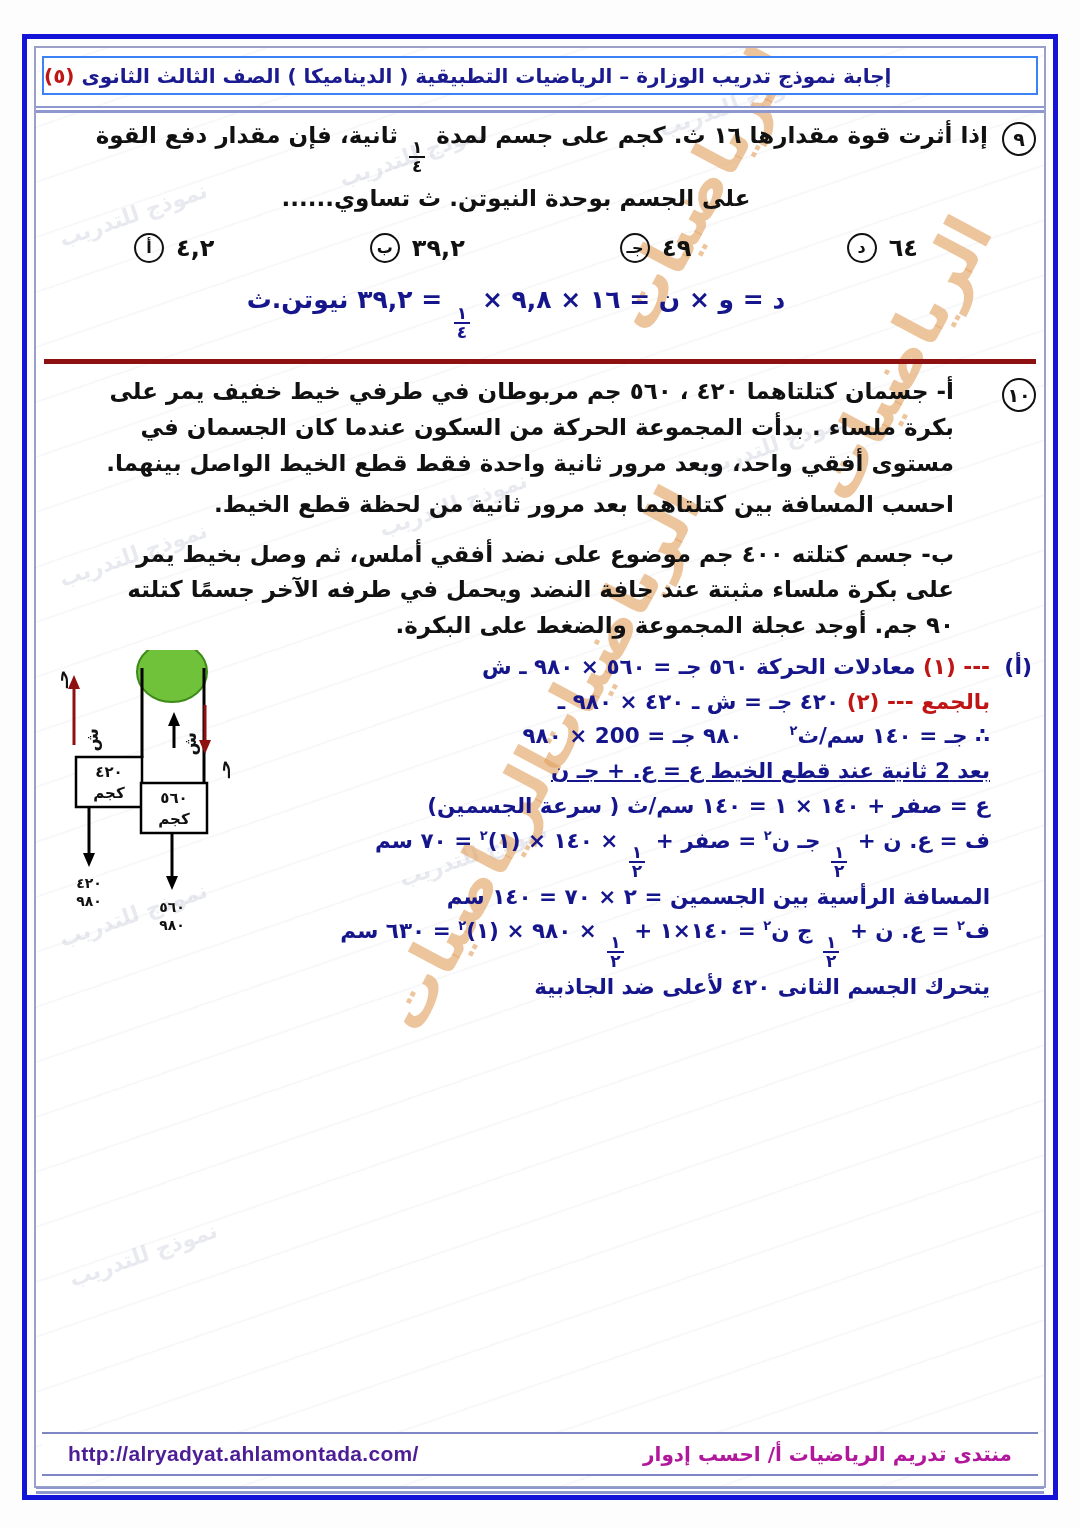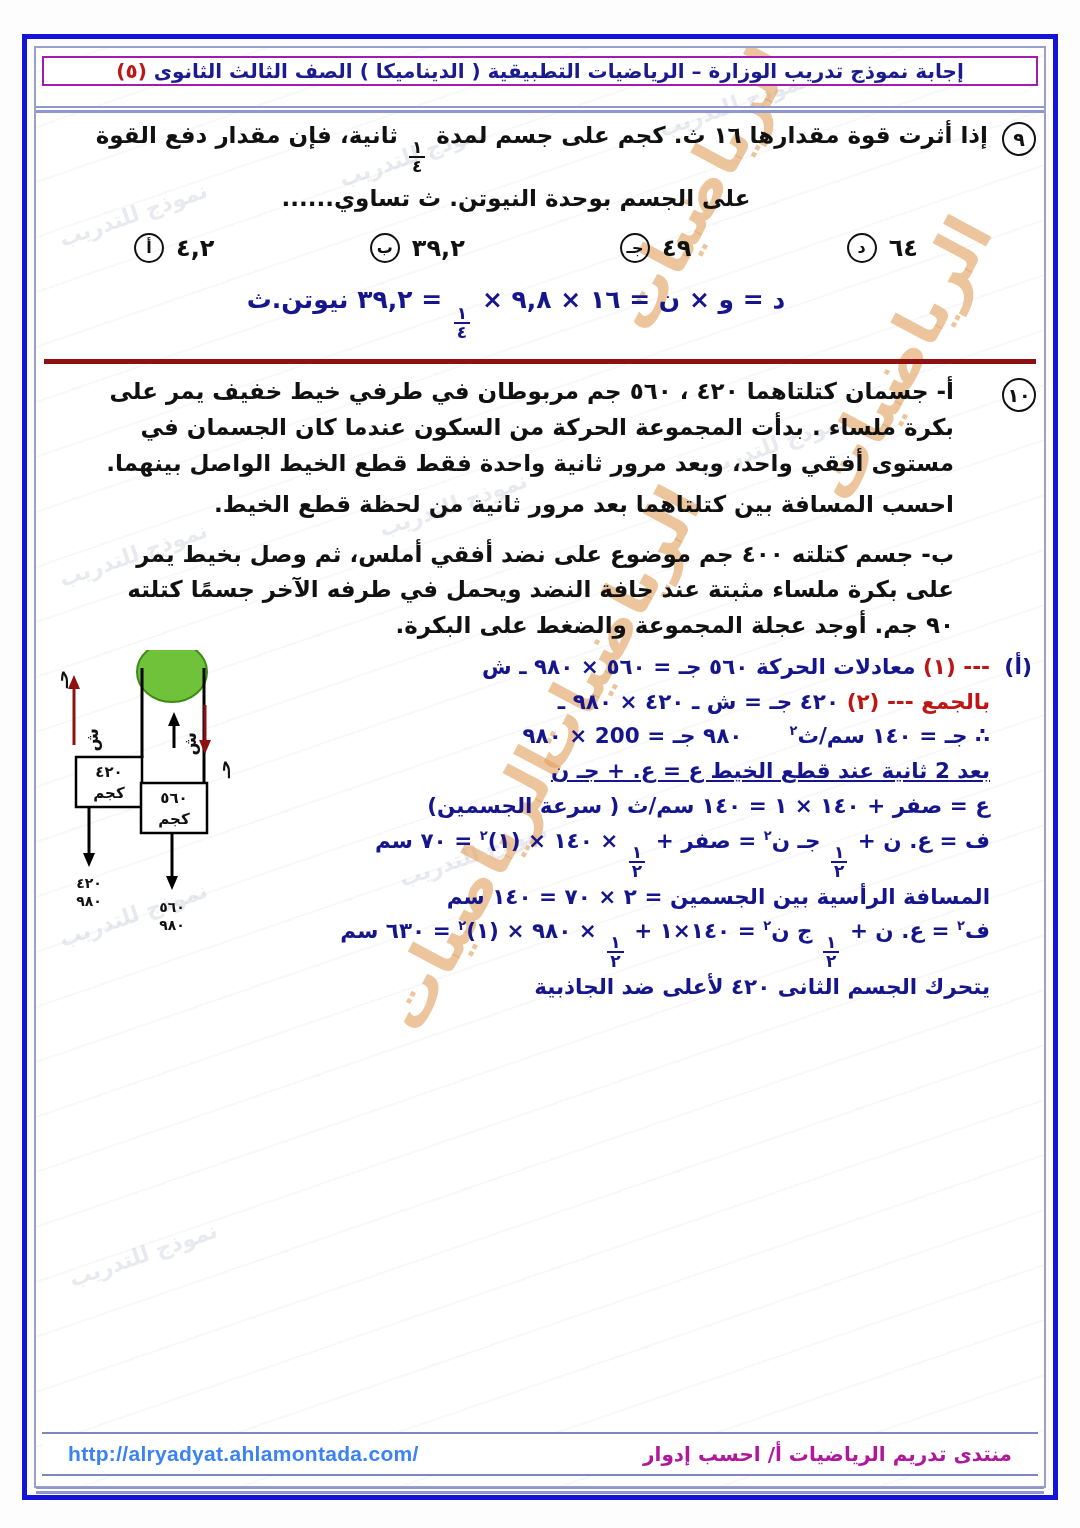--- a/index.html
+++ b/index.html
@@ -41,24 +41,24 @@
   .wm-brush{
     position:absolute;pointer-events:none;
     color:rgba(226,162,97,.62);
     font-size:64px;font-weight:bold;white-space:nowrap;
     transform:rotate(-62deg);transform-origin:left top;
     letter-spacing:4px;
   }
 
   
   .header-band{
-    position:absolute;left:42px;top:56px;right:42px;height:30px;
-    border:2px solid #a21caf;
+    position:absolute;left:42px;top:56px;right:42px;height:39px;
+    border:2px solid #3b82f6;
     background:#ffffff;
-    display:flex;align-items:center;justify-content:center;
+    display:flex;align-items:center;justify-content:flex-end;
     box-sizing:border-box;
     z-index:6;
   }
   .header-title{
     font-size:20px;font-weight:bold;color:#1b1b8f;
     letter-spacing:.5px;white-space:nowrap;
     font-family:"DejaVu Sans", sans-serif;
   }
   .header-title .num{ color:#c01515; }
   .header-rule{
@@ -141,21 +141,21 @@
 
   
   .footer-band{
     position:absolute;left:42px;right:42px;bottom:52px;height:44px;
     border-top:2px solid #7e86c4;border-bottom:2px solid #7e86c4;
     background:#ffffff;
     display:flex;align-items:center;justify-content:space-between;
     padding:0 26px;box-sizing:border-box;z-index:6;
   }
   .footer-url{
-    font-size:21px;font-weight:bold;color:#3b82f6;
+    font-size:21px;font-weight:bold;color:#4c1d95;
     font-family:"Liberation Sans", sans-serif;letter-spacing:.3px;
     direction:ltr;
   }
   .footer-ar{ font-size:20px;font-weight:bold;color:#b1179a; }
   .footer-rule{
     position:absolute;left:36px;right:36px;bottom:34px;height:7px;
     background:linear-gradient(#8f97cf 0 2px,#ffffff 2px 4px,#8f97cf 4px 7px);
     z-index:6;
   }
 </style>

